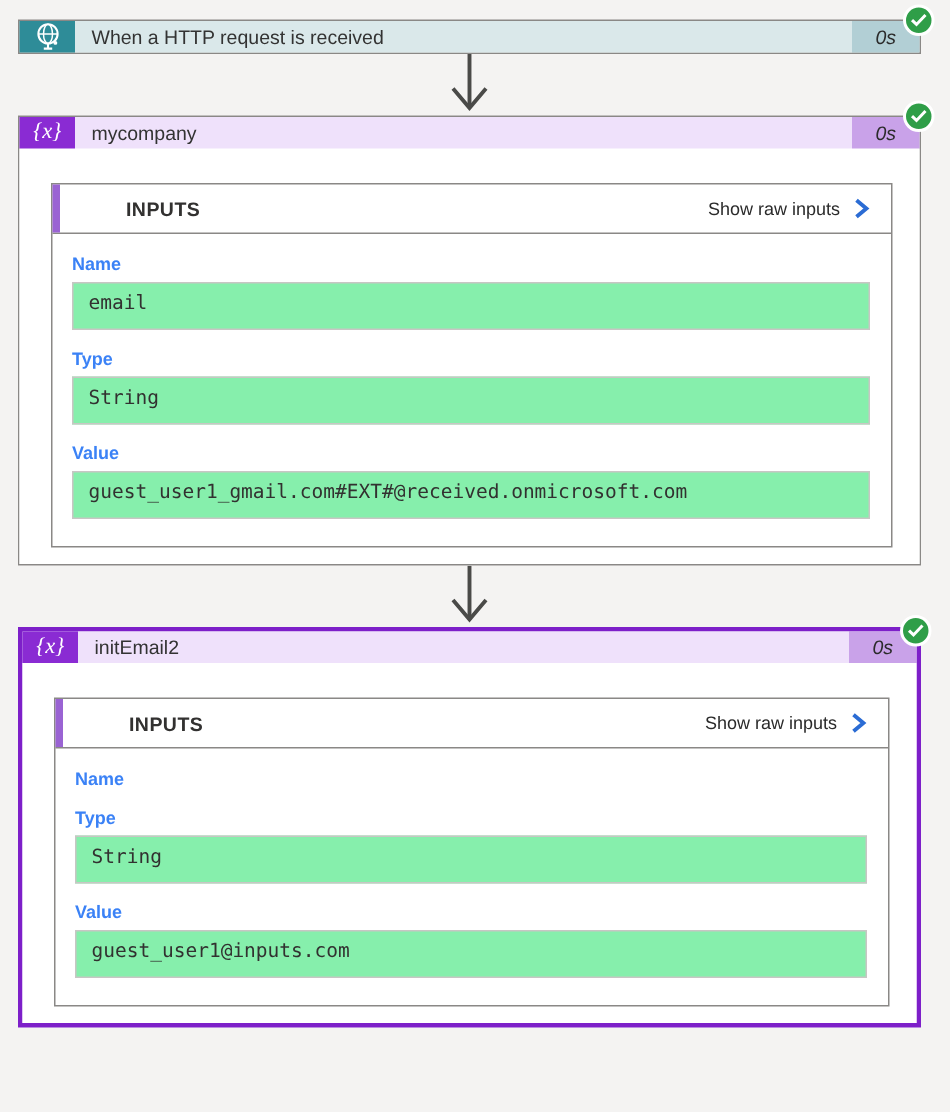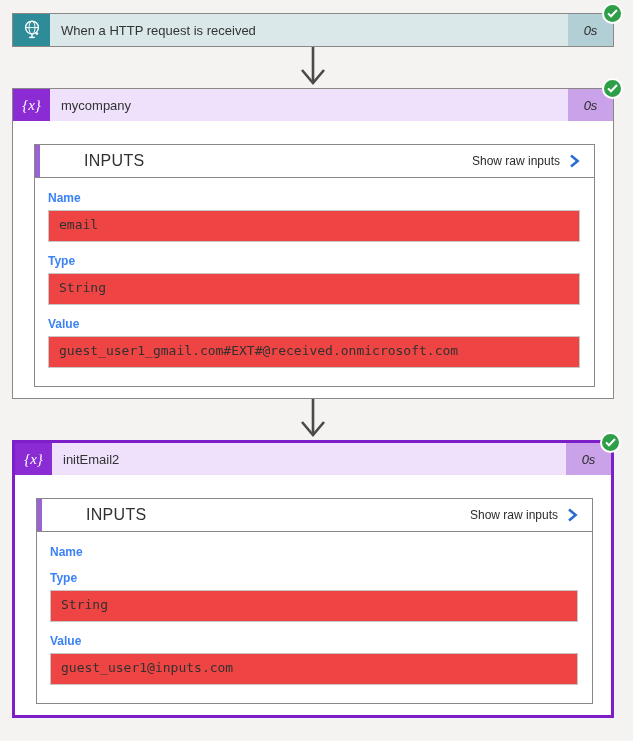--- a/index.html
+++ b/index.html
@@ -17,21 +17,21 @@
     position: relative;
     background: #fff;
     border: 1px solid #8a8886;
   }
   .node-card.trigger { background: transparent; }
   .node-card.selected { border: 3px solid #7d1fc9; }
 
   .node-header {
     display: flex;
     align-items: stretch;
-    height: 32px;
+    height: 21px;
     cursor: pointer;
   }
   .icon-box {
     width: 37px;
     flex: 0 0 37px;
     display: flex;
     align-items: center;
     justify-content: center;
   }
   .node-title {
@@ -98,22 +98,22 @@
     border-bottom: 1px solid #8a8886;
     padding: 0 14px 0 17px;
   }
   .panel-stripe {
     position: absolute;
     left: 0; top: 0; bottom: 0;
     width: 5px;
     background: #9a63d3;
   }
   .panel-heading {
-    font-size: 16px;
-    font-weight: 400;
+    font-size: 13px;
+    font-weight: 700;
     color: #323130;
     letter-spacing: 0.3px;
     padding-left: 32px;
   }
   .panel-spacer { flex: 1; }
   .raw-link {
     display: flex;
     align-items: center;
     gap: 9px;
     font-size: 12px;
@@ -124,21 +124,21 @@
   .field { margin-bottom: 12px; }
   .field:last-child { margin-bottom: 2px; }
   .field-label {
     font-size: 12px;
     font-weight: 600;
     color: #3b82f6;
     margin-bottom: 5px;
   }
   .field-value {
     border: 1px solid #c8c6c4;
-    background: #ef4444;
+    background: #86efac;
     padding: 6px 10px 9px;
     font-family: "DejaVu Sans Mono", monospace;
     font-size: 13px;
     color: #323130;
     white-space: nowrap;
     overflow: hidden;
   }
 
   
   .arrow-wrap {

